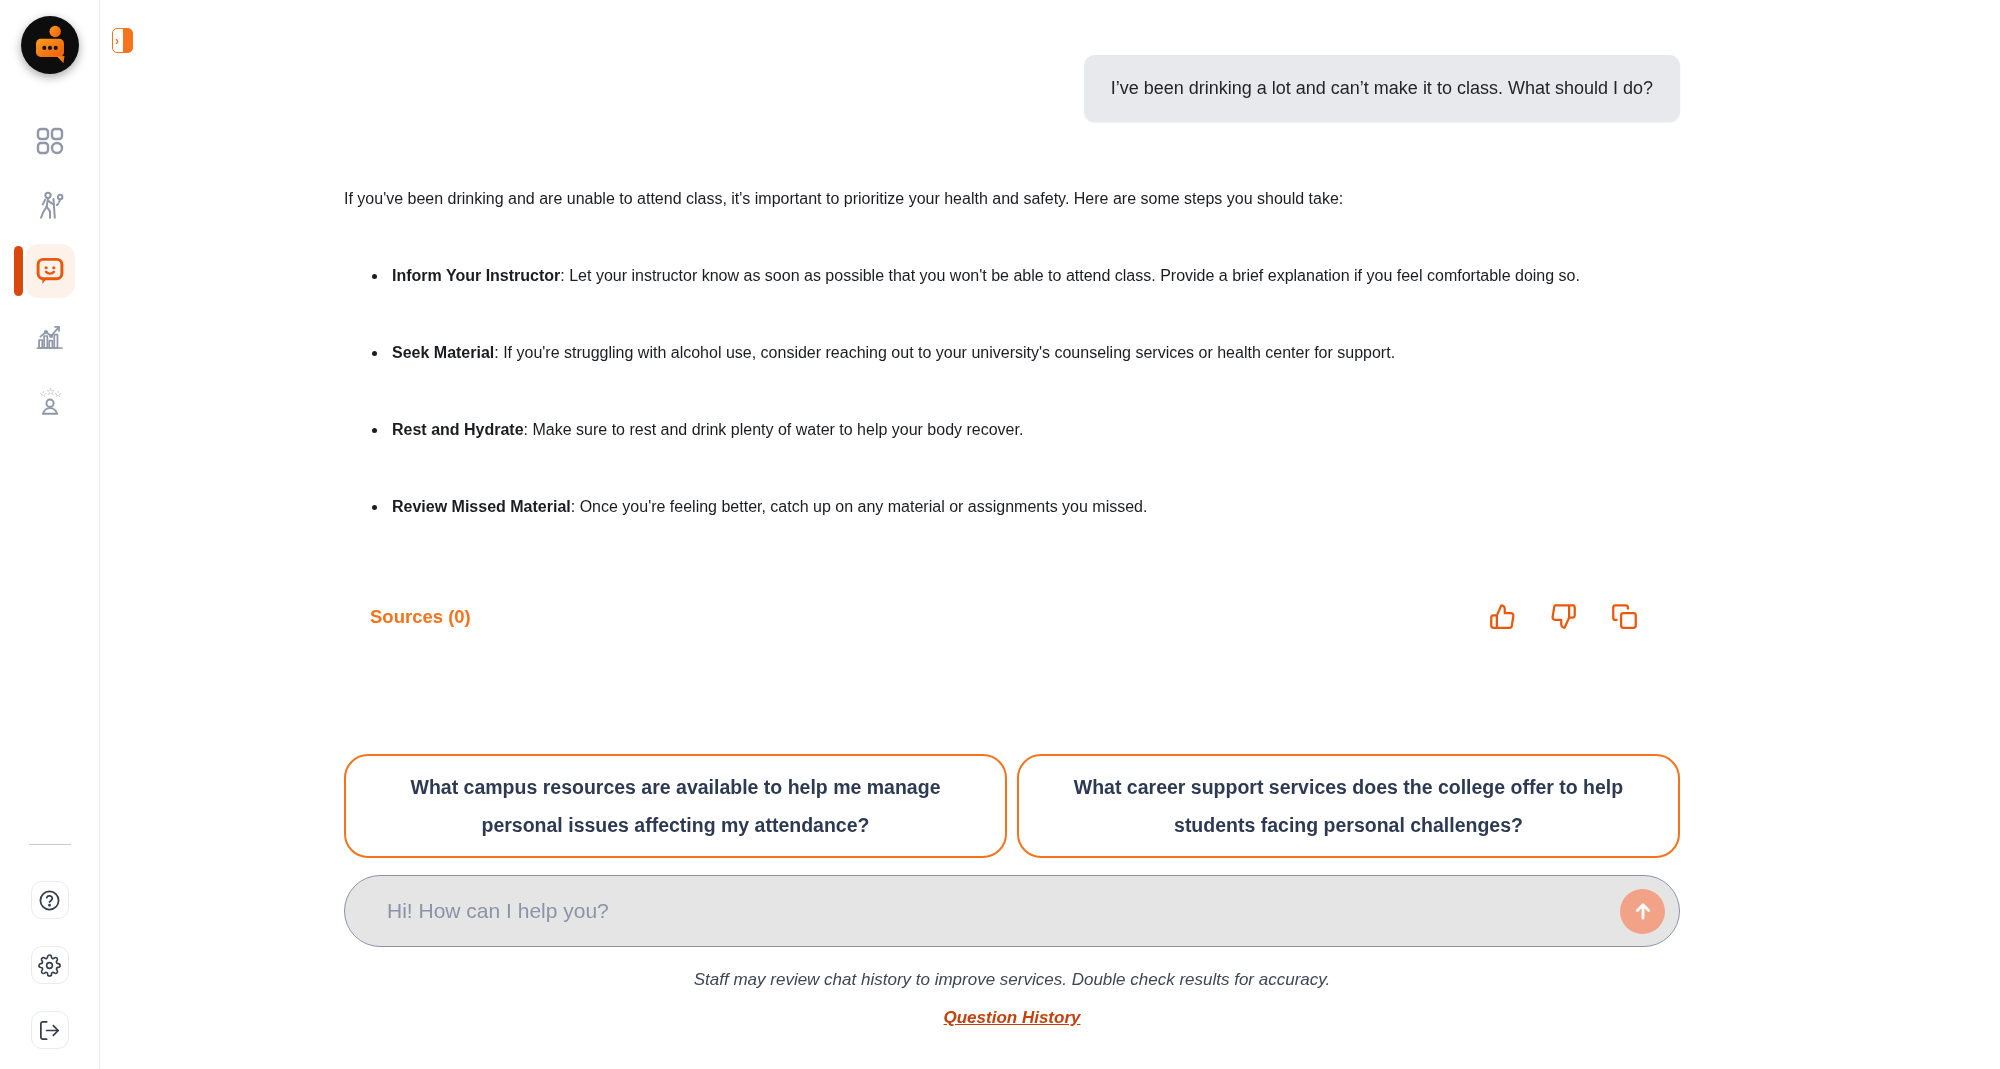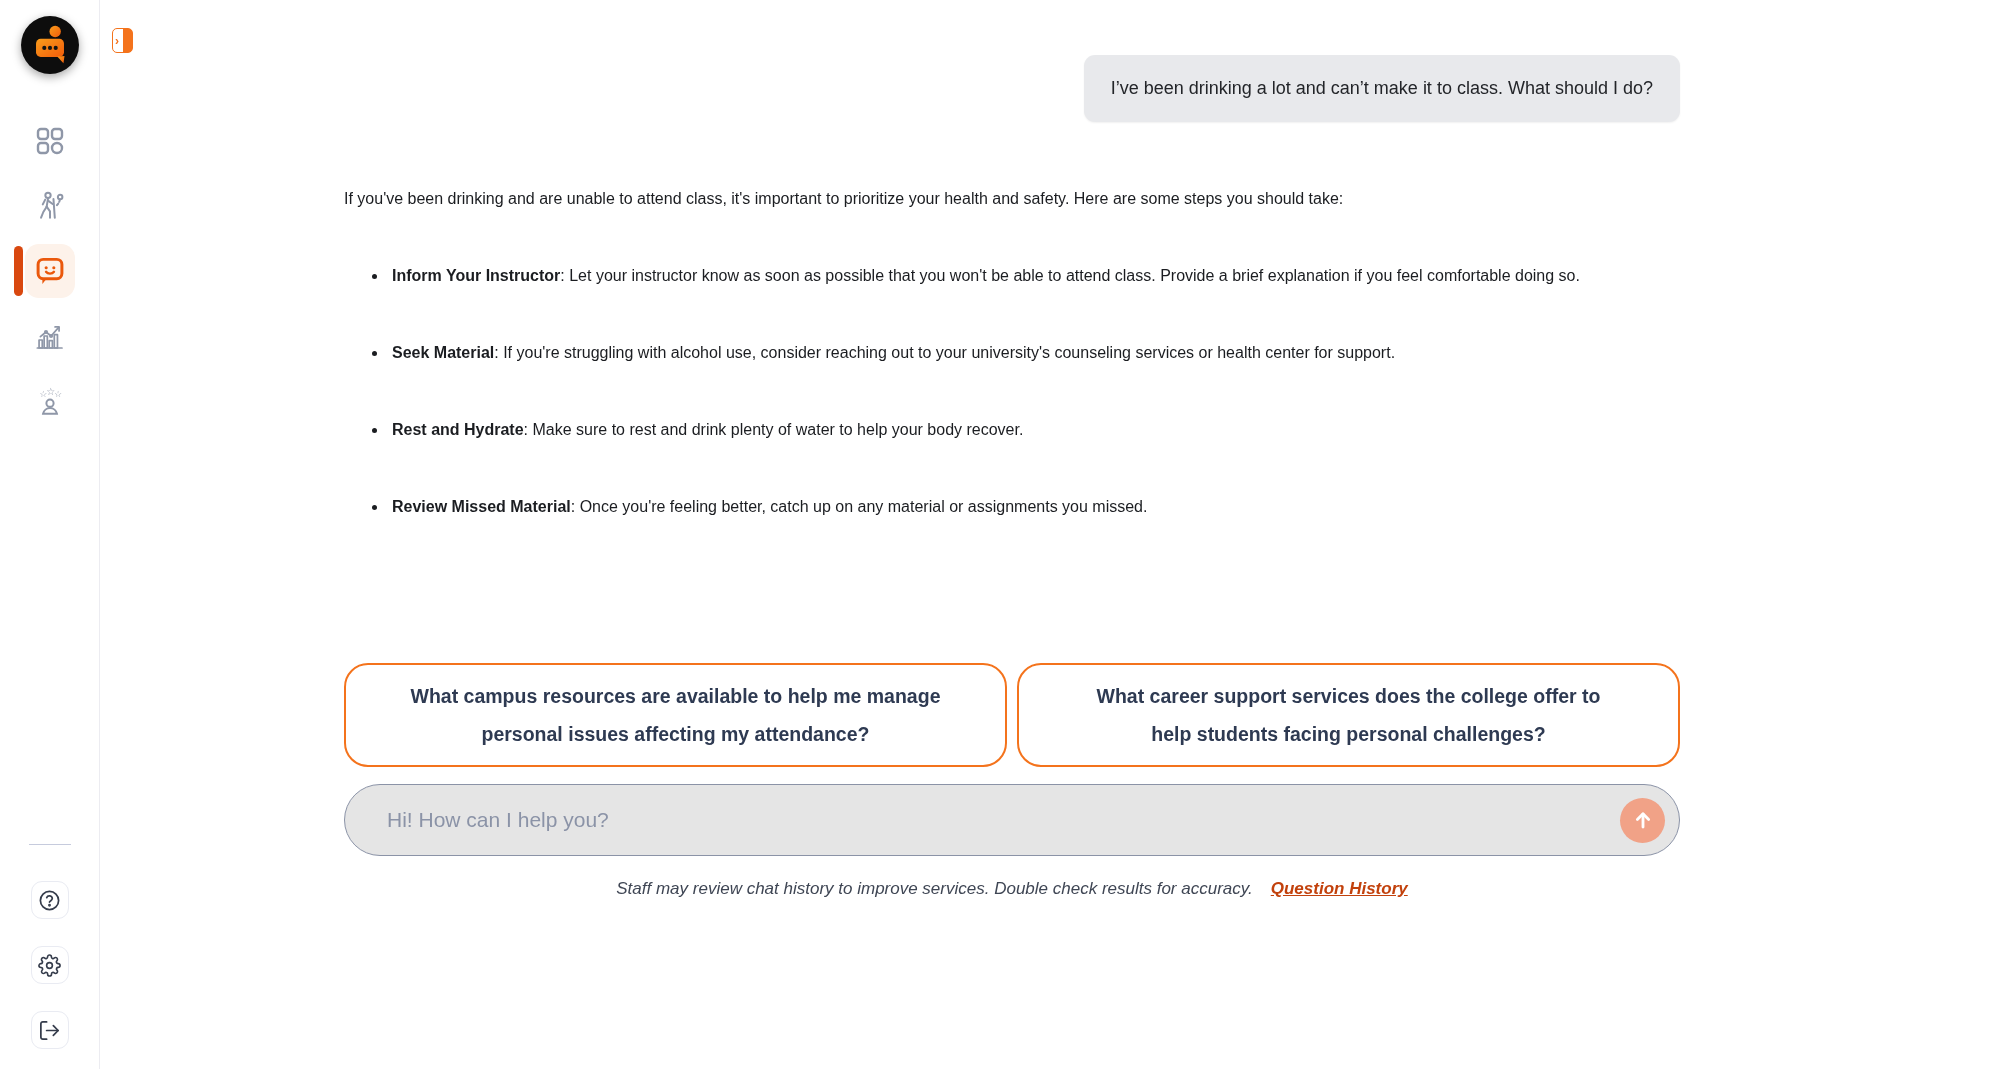--- a/index.html
+++ b/index.html
@@ -97,21 +97,21 @@
   
   .suggestions { margin-top: 124px; display: flex; gap: 10px; }
   .suggestion-btn {
     flex: 1; min-height: 103px;
     background: #fff;
     border: 2px solid #f4731c;
     border-radius: 24px;
     color: #2e3a52;
     font-family: "Liberation Sans", sans-serif;
     font-weight: 700; font-size: 19.5px; line-height: 38px;
-    padding: 12px 60px;
+    padding: 12px 37px;
     cursor: pointer;
     display: flex; align-items: center; justify-content: center;
     text-align: center;
   }
   
   .input-bar {
     margin-top: 17px;
     height: 72px; width: 100%;
     border: 1.6px solid #8b93a7;
     border-radius: 36px;
@@ -130,20 +130,21 @@
     width: 45px; height: 45px; border-radius: 50%;
     background: #f1a287; border: none; cursor: pointer;
     display: flex; align-items: center; justify-content: center;
     flex-shrink: 0;
   }
   
   .footer-note {
     margin-top: 23px;
     display: flex; align-items: center; justify-content: center; gap: 18px;
     font-size: 17px;
+    flex-direction: column;
   }
   .disclaimer { font-style: italic; color: #3f4654; }
   .history-link {
     font-style: italic; font-weight: 700;
     color: #c2410c; text-decoration: underline; cursor: pointer;
     font-size: 17px;
   }
 </style>
 </head>
 <body>
@@ -262,20 +263,41 @@
     <div class="assistant">
       <p>If you've been drinking and are unable to attend class, it's important to prioritize your health and safety. Here are some steps you should take:</p>
       <ul>
         <li><strong>Inform Your Instructor</strong><span>: Let your instructor know as soon as possible that you won't be able to attend class. Provide a brief explanation if you feel comfortable doing so.</span></li>
         <li><strong>Seek Material</strong><span>: If you're struggling with alcohol use, consider reaching out to your university's counseling services or health center for support.</span></li>
         <li><strong>Rest and Hydrate</strong><span>: Make sure to rest and drink plenty of water to help your body recover.</span></li>
         <li><strong>Review Missed Material</strong><span>: Once you're feeling better, catch up on any material or assignments you missed.</span></li>
       </ul>
     </div>
 
+    <div class="msg-footer">
+      <button class="sources-btn">Sources (0)</button>
+      <div class="actions">
+        <button class="action-btn">
+          <svg width="27" height="27" viewBox="0 0 24 24" fill="none" stroke="#ea580c" stroke-width="2" stroke-linecap="round" stroke-linejoin="round">
+            <path d="M14 9V5a3 3 0 0 0-3-3l-4 9v11h11.28a2 2 0 0 0 2-1.7l1.38-9a2 2 0 0 0-2-2.3zM7 22H4a2 2 0 0 1-2-2v-7a2 2 0 0 1 2-2h3"></path>
+          </svg>
+        </button>
+        <button class="action-btn">
+          <svg width="27" height="27" viewBox="0 0 24 24" fill="none" stroke="#ea580c" stroke-width="2" stroke-linecap="round" stroke-linejoin="round">
+            <path d="M10 15v4a3 3 0 0 0 3 3l4-9V2H5.72a2 2 0 0 0-2 1.7l-1.38 9a2 2 0 0 0 2 2.3zm7-13h2.67A2.31 2.31 0 0 1 22 4v7a2.31 2.31 0 0 1-2.33 2H17"></path>
+          </svg>
+        </button>
+        <button class="action-btn">
+          <svg width="27" height="27" viewBox="0 0 24 24" fill="none" stroke="#ea580c" stroke-width="2" stroke-linecap="round" stroke-linejoin="round">
+            <rect x="9" y="9" width="13" height="13" rx="2"></rect>
+            <path d="M5 15H4a2 2 0 0 1-2-2V4a2 2 0 0 1 2-2h9a2 2 0 0 1 2 2v1"></path>
+          </svg>
+        </button>
+      </div>
+    </div>
 
     <div class="suggestions">
       <button class="suggestion-btn">What campus resources are available to help me manage personal issues affecting my attendance?</button>
       <button class="suggestion-btn">What career support services does the college offer to help students facing personal challenges?</button>
     </div>
 
     <div class="input-bar">
       <input class="chat-input" type="text" placeholder="Hi! How can I help you?" style="">
       <button class="send-btn">
         <svg width="26" height="26" viewBox="0 0 24 24" fill="none" stroke="#ffffff" stroke-width="2.6" stroke-linecap="round" stroke-linejoin="round">

